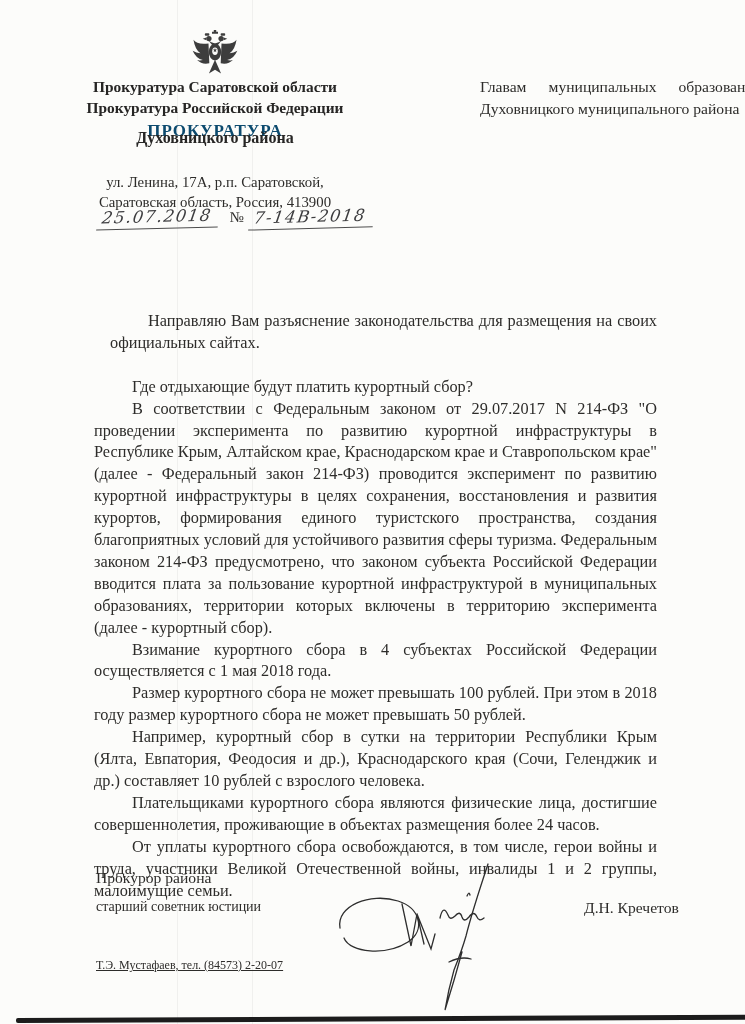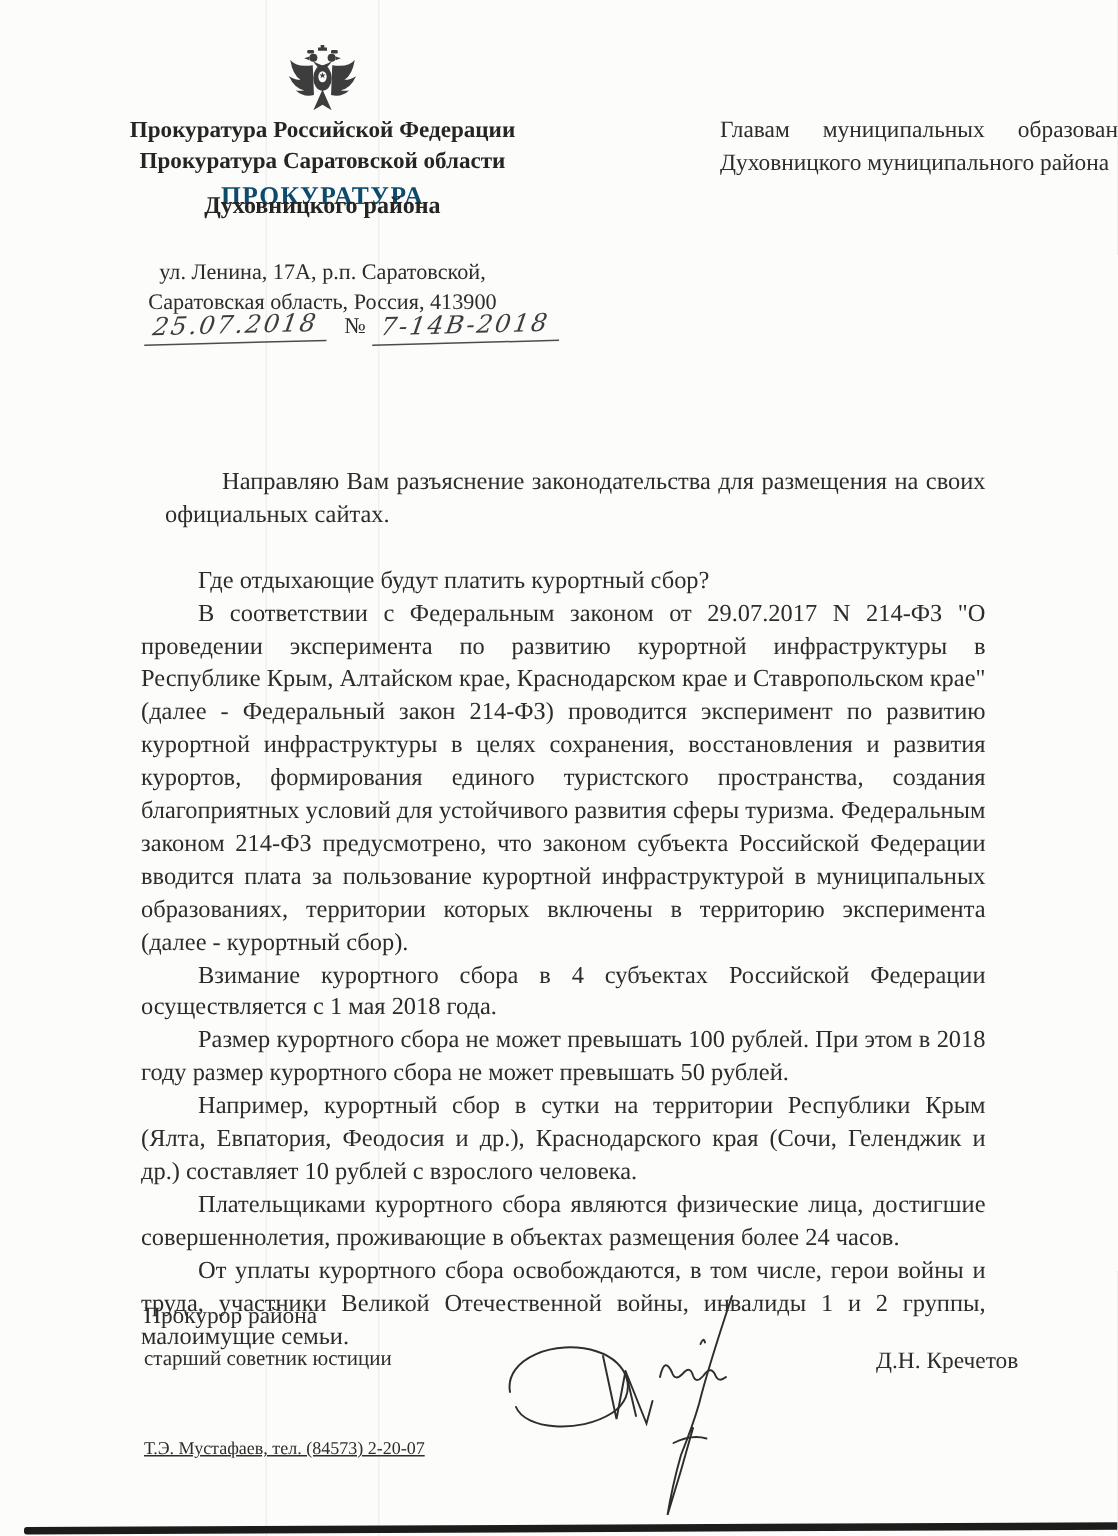--- a/index.html
+++ b/index.html
@@ -95,22 +95,22 @@
         <path d="M40,18 Q54,20 58.5,13.5 Q56.5,26 50,30 Q55,30 59.5,27 Q55,37 47,38.5 Q51,39.5 54,38.5 Q48,44.5 39,42.5 z"></path>
         <ellipse cx="32" cy="28.5" rx="7.6" ry="10.5"></ellipse>
         <path d="M32,38 L24.5,55 L32,50.5 L39.5,55 z"></path>
         <ellipse cx="32" cy="27.5" rx="3.4" ry="4.6" fill="#fcfcfa"></ellipse>
         <path d="M32,23.5 l1.1,3 h3 l-2.4,2 l1,3.1 l-2.7,-1.9 l-2.7,1.9 l1,-3.1 l-2.4,-2 h3 z" transform="scale(0.62) translate(19.6,14.8)"></path>
       </g>
     </svg>
   </div>
 
   <div class="org-lines">
+    <div>Прокуратура Саратовской области</div>
     <div>Прокуратура Российской Федерации</div>
-    <div>Прокуратура Саратовской области</div>
   </div>
   <div class="office-name">ПРОКУРАТУРА</div>
   <div class="office-district">Духовницкого района</div>
   <div class="address-lines">
     <div>ул. Ленина, 17А,  р.п. Саратовской,</div>
     <div>Саратовская область, Россия, 413900</div>
   </div>
 
   <div class="dateline">
     <span class="handwriting">25.07.2018</span><span class="numero">№</span><span class="handwriting">7-14В-2018</span>

